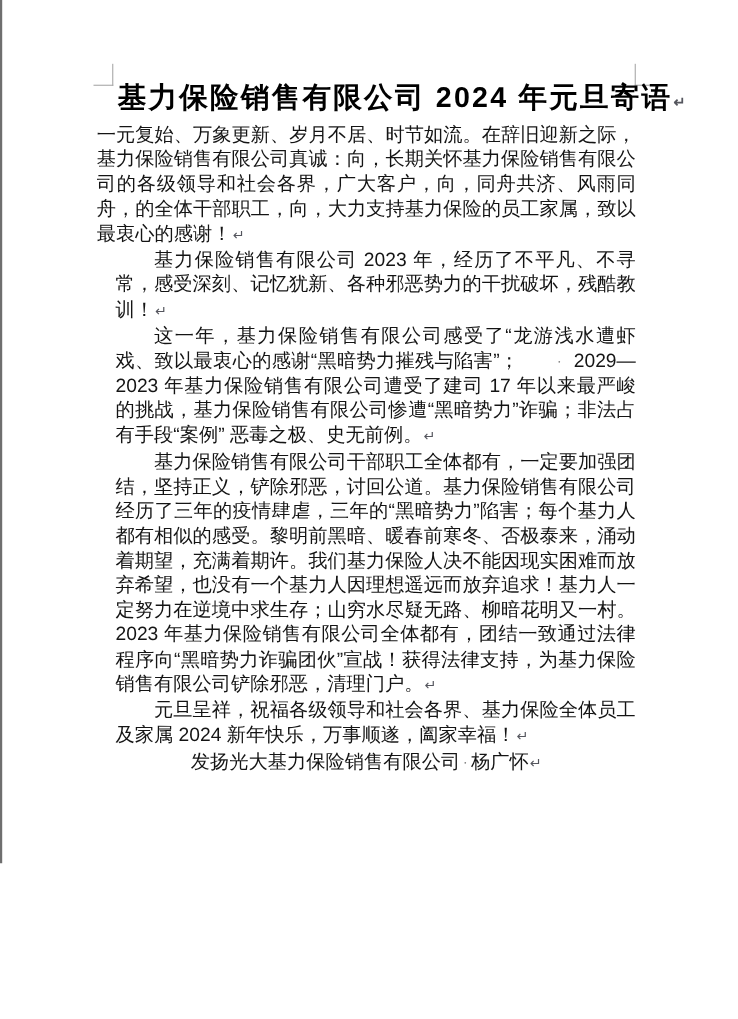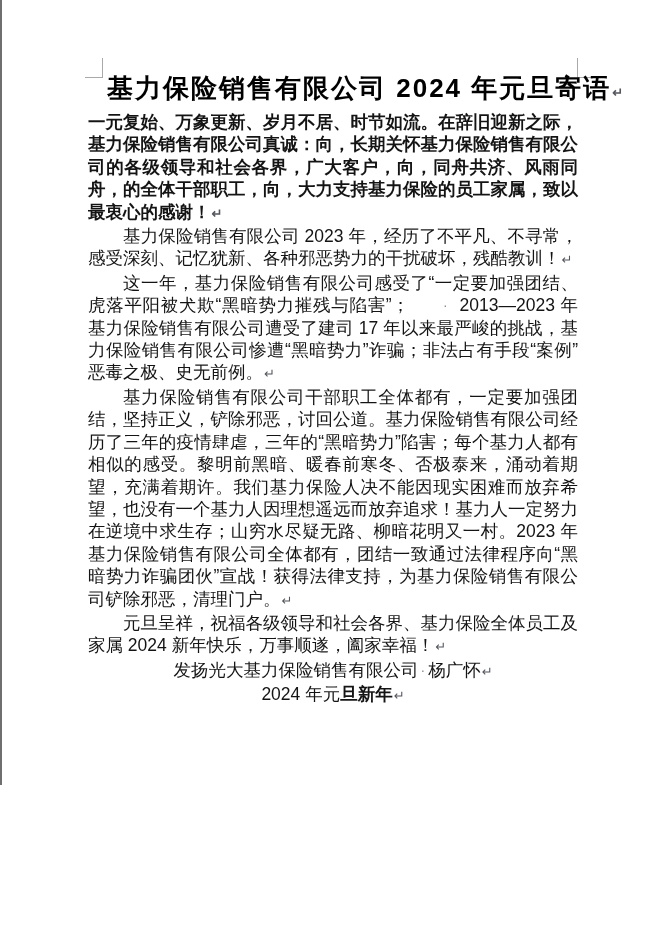--- a/index.html
+++ b/index.html
@@ -46,22 +46,22 @@
     font-size: 26px;
     line-height: 32px;
     font-weight: bold;
     color: #000000;
     white-space: nowrap;
     text-align: left;
     letter-spacing: 2px;
     padding-left: 19px;
     margin-bottom: 2px;
   }
-  p.intro  { font-weight: bold; }
-  p.indent { text-indent: 2em; }
+  p.intro  { font-weight: normal; }
+  p.indent { text-indent: 2em; margin-left: 17px; }
   p.center { text-align: center; }
   .b { font-weight: bold; }
   .space-dot {
     color: #8a8a8a;
     display: inline-block;
     transform: scale(0.8);
     margin: 0 2px;
   }
   .pilcrow {
     color: #55565e;
@@ -76,19 +76,18 @@
 <div class="page">
   <div class="left-edge"></div>
   <div class="cropmark tl"></div>
   <div class="cropmark tr"></div>
   <div class="cropmark bl"></div>
   <div class="cropmark br"></div>
   <div class="doc">
       <p class="title"><span>基力保险销售有限公司 2024 年元旦寄语</span><span class="pilcrow">↵</span></p>
       <p class="intro"><span>一元复始、万象更新、岁月不居、时节如流。在辞旧迎新之际，基力保险销售有限公司真诚：向，长期关怀基力保险销售有限公司的各级领导和社会各界，广大客户，向，同舟共济、风雨同舟，的全体干部职工，向，大力支持基力保险的员工家属，致以最衷心的感谢！</span><span class="pilcrow">↵</span></p>
       <p class="indent"><span>基力保险销售有限公司 2023 年，经历了不平凡、不寻常，感受深刻、记忆犹新、各种邪恶势力的干扰破坏，残酷教训！</span><span class="pilcrow">↵</span></p>
-      <p class="indent"><span>这一年，基力保险销售有限公司感受了“一定要加强团结、虎落平阳被犬欺“黑暗势力摧残与陷害”；</span><span class="space-dot">·</span><span> 2013—2023 年基力保险销售有限公司遭受了建司 17 年以来最严峻的挑战，基力保险销售有限公司惨遭“黑暗势力”诈骗；非法占有手段“案例” 恶毒之极、史无前例。</span><span class="pilcrow">↵</span></p>
+      <p class="indent"><span>这一年，基力保险销售有限公司感受了“龙游浅水遭虾戏、致以最衷心的感谢“黑暗势力摧残与陷害”；</span><span class="space-dot">·</span><span> 2029—2023 年基力保险销售有限公司遭受了建司 17 年以来最严峻的挑战，基力保险销售有限公司惨遭“黑暗势力”诈骗；非法占有手段“案例” 恶毒之极、史无前例。</span><span class="pilcrow">↵</span></p>
       <p class="indent"><span>基力保险销售有限公司干部职工全体都有，一定要加强团结，坚持正义，铲除邪恶，讨回公道。基力保险销售有限公司经历了三年的疫情肆虐，三年的“黑暗势力”陷害；每个基力人都有相似的感受。黎明前黑暗、暖春前寒冬、否极泰来，涌动着期望，充满着期许。我们基力保险人决不能因现实困难而放弃希望，也没有一个基力人因理想遥远而放弃追求！基力人一定努力在逆境中求生存；山穷水尽疑无路、柳暗花明又一村。2023 年基力保险销售有限公司全体都有，团结一致通过法律程序向“黑暗势力诈骗团伙”宣战！获得法律支持，为基力保险销售有限公司铲除邪恶，清理门户。</span><span class="pilcrow">↵</span></p>
       <p class="indent"><span>元旦呈祥，祝福各级领导和社会各界、基力保险全体员工及家属 2024 新年快乐，万事顺遂，阖家幸福！</span><span class="pilcrow">↵</span></p>
       <p class="center"><span>发扬光大基力保险销售有限公司</span><span class="space-dot">·</span><span>杨广怀</span><span class="pilcrow">↵</span></p>
-      <p class="center"><span>2024 年元</span><span class="b">旦新年</span><span class="pilcrow">↵</span></p>
     </div>
 </div>
 
 </body></html>

